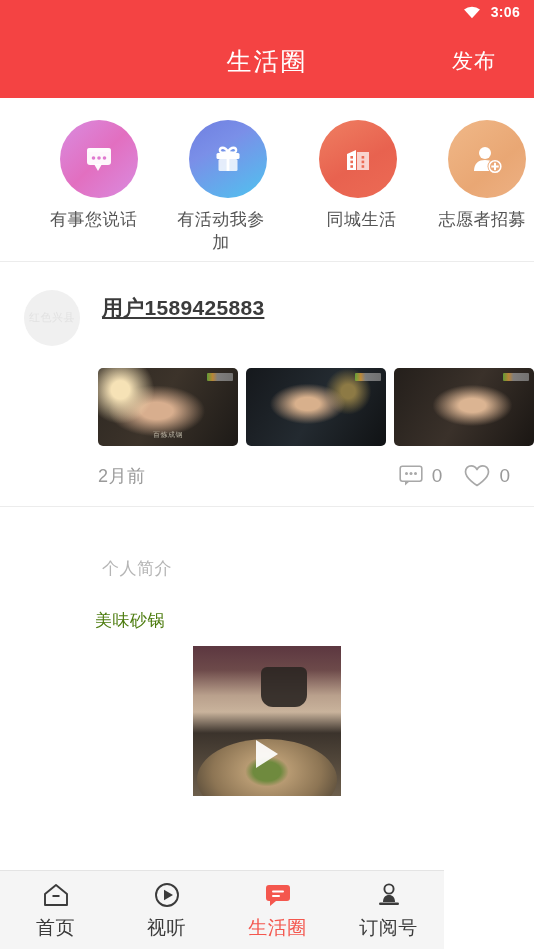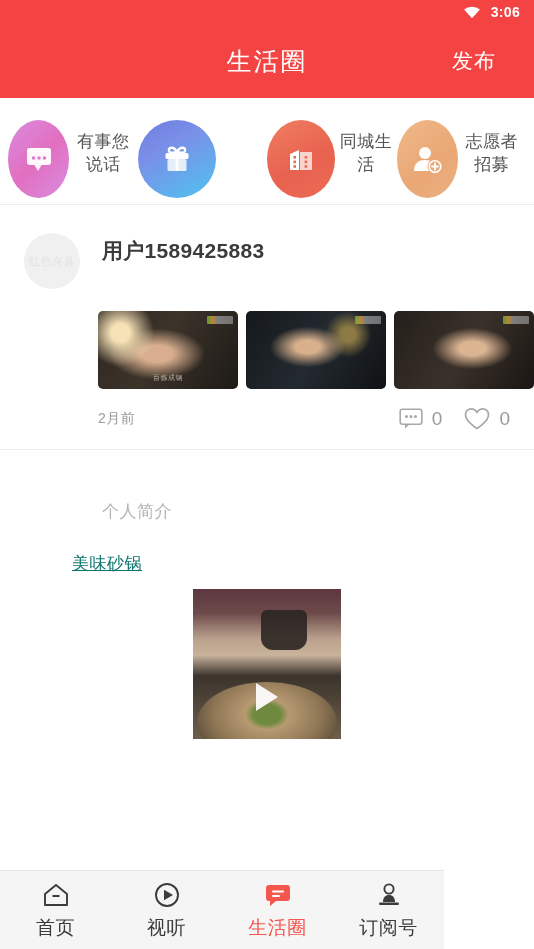--- a/index.html
+++ b/index.html
@@ -30,21 +30,21 @@
   .publish-btn{
     position:absolute; right:38px; top:50%; transform:translateY(-50%);
     color:#fff; font-size:21px; letter-spacing:1px; cursor:pointer;
   }
 
   
   .shortcuts{
     display:flex; padding:22px 8px 6px 8px; background:#fff;
   }
   .shortcut{
-    flex:1; display:flex; flex-direction:row; align-items:flex-start;
+    flex:1; display:flex; flex-direction:column; align-items:flex-end;
     cursor:pointer;
   }
   .shortcut-circle{
     width:78px; height:78px; border-radius:50%;
     display:flex; align-items:center; justify-content:center;
     position:relative;
   }
   .sc-1{ background:linear-gradient(135deg,#d98ce0 0%,#e26fc0 50%,#d98ce0 100%); }
   .sc-2{ background:linear-gradient(150deg,#6f7fe0 0%,#7a8fe8 35%,#4fc3ef 100%); }
   .sc-3{ background:linear-gradient(140deg,#f0b888 0%,#e9a774 60%,#edb184 100%); }
@@ -63,27 +63,27 @@
     width:56px; height:56px; border-radius:50%;
     background:#f0f0f0; flex:none;
     display:flex; align-items:center; justify-content:center;
     overflow:hidden;
   }
   .avatar-watermark{
     font-size:11px; color:#e2e2e2; letter-spacing:.5px; user-select:none;
   }
   .post-user{ margin-left:22px; padding-top:4px; }
   .post-username{
-    font-size:21px; font-weight:bold; color:#3b3b3b; letter-spacing:.3px;
+    font-size:21px; font-weight:bold; color:#3b3b3b; letter-spacing:.3px;text-decoration:underline;
   }
   .post-subtitle{
     font-size:17px; color:#b5b5b5; margin-top:18px; letter-spacing:.5px;
   }
   .post-text{
-    font-size:17px; color:#0f766e; padding:18px 24px 0 72px; letter-spacing:.5px;text-decoration:underline;
+    font-size:17px; color:#4d7c0f; padding:18px 24px 0 95px; letter-spacing:.5px;
   }
 
   
   .thumb-row{ display:flex; gap:8px; padding:22px 24px 0 98px; }
   .thumb{
     width:140px; height:78px; border-radius:5px; overflow:hidden;
     position:relative; flex:none; cursor:pointer;
     background:#201d1b;
   }
   .thumb .t-mark{
@@ -105,21 +105,21 @@
   .thumb-cap{
     position:absolute; left:0; right:0; bottom:6px; text-align:center;
     font-size:7px; color:#cfc9b8; opacity:.85; letter-spacing:.5px;
   }
 
   
   .post-meta{
     display:flex; align-items:center; justify-content:space-between;
     padding:18px 24px 18px 98px;
   }
-  .post-time{ font-size:14px; color:#9a9a9a; letter-spacing:.5px; }
+  .post-time{ font-size:18px; color:#9a9a9a; letter-spacing:.5px; }
   .meta-actions{ display:flex; align-items:center; gap:22px; }
   .meta-item{ display:flex; align-items:center; gap:9px; cursor:pointer; }
   .meta-count{ font-size:19px; color:#9a9a9a; }
 
   
   .video-wrap{ display:flex; justify-content:center; padding:14px 0 0 0; }
   .video-card{
     width:148px; height:150px; position:relative; overflow:hidden;
     cursor:pointer;
     background:
@@ -190,20 +190,21 @@
   <div class="shortcut">
     <div class="shortcut-circle sc-2">
       <svg width="40" height="40" viewBox="0 0 40 40">
         <path d="M20 13 C17 7 11 8 12 12 C12.7 14.4 16.6 14 20 13 Z" fill="none" stroke="#ffffff" stroke-width="2.4" stroke-linejoin="round"></path>
         <path d="M20 13 C23 7 29 8 28 12 C27.3 14.4 23.4 14 20 13 Z" fill="none" stroke="#ffffff" stroke-width="2.4" stroke-linejoin="round"></path>
         <rect x="8.5" y="14" width="23" height="6" rx="1.5" fill="#ffffff"></rect>
         <rect x="10.5" y="20" width="19" height="12" rx="1.5" fill="#ffffff" opacity="0.82"></rect>
         <rect x="18.6" y="14" width="2.8" height="18" fill="#ffffff"></rect>
       </svg>
     </div>
+    <div class="shortcut-label">有活动我参加</div>
   </div>
 
   <div class="shortcut">
     <div class="shortcut-circle sc-4">
       <svg width="40" height="40" viewBox="0 0 40 40">
         <path d="M9 15 L18 11 L18 31 L9 31 Z" fill="#ffffff"></path>
         <rect x="19" y="13" width="12" height="18" fill="#ffffff" opacity="0.72"></rect>
         <rect x="12.4" y="17" width="2.6" height="2.6" fill="#ec6b55"></rect>
         <rect x="12.4" y="21.6" width="2.6" height="2.6" fill="#ec6b55"></rect>
         <rect x="12.4" y="26.2" width="2.6" height="2.6" fill="#ec6b55"></rect>

